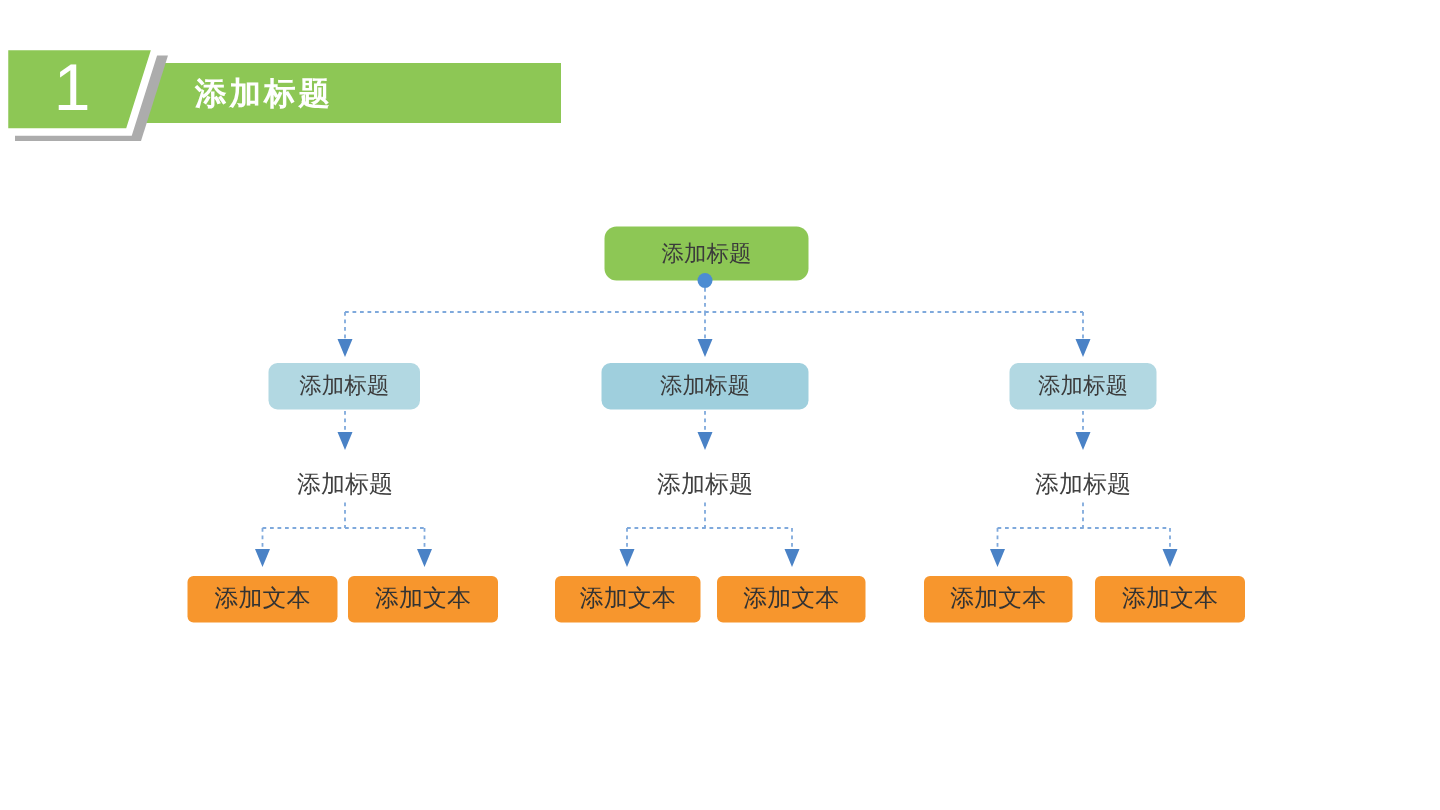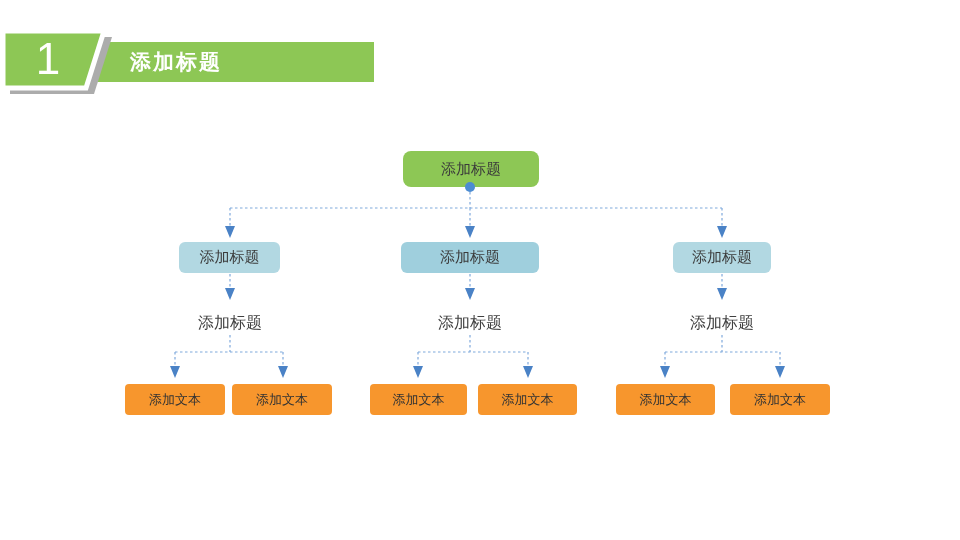--- a/index.html
+++ b/index.html
@@ -32,21 +32,21 @@
   }
   .node-root{left:403px;top:151px;width:136px;height:36px;background:#8dc755;border-radius:8px;}
   .node-blue{top:242px;height:31px;border-radius:6px;background:#b2d8e2;}
   .node-blue.b0{left:179px;width:101px;}
   .node-blue.b1{left:401px;width:138px;background:#9fcfdd;}
   .node-blue.b2{left:673px;width:98px;}
   .node-text{top:312px;height:22px;width:140px;background:transparent;font-size:16px;color:#404040;}
   .node-text.t0{left:160px;}
   .node-text.t1{left:400px;}
   .node-text.t2{left:652px;}
-  .node-orange{top:384px;height:31px;border-radius:4px;background:#f7962d;color:#333333;font-size:13px;}
+  .node-orange{top:384px;height:31px;border-radius:4px;background:#f7962d;color:#333333;font-size:16px;}
   .node-orange.o0{left:125px;width:100px;}
   .node-orange.o1{left:232px;width:100px;}
   .node-orange.o2{left:370px;width:97px;}
   .node-orange.o3{left:478px;width:99px;}
   .node-orange.o4{left:616px;width:99px;}
   .node-orange.o5{left:730px;width:100px;}
 
   #connector-svg{z-index:2;pointer-events:none;}
 </style>
 </head>

